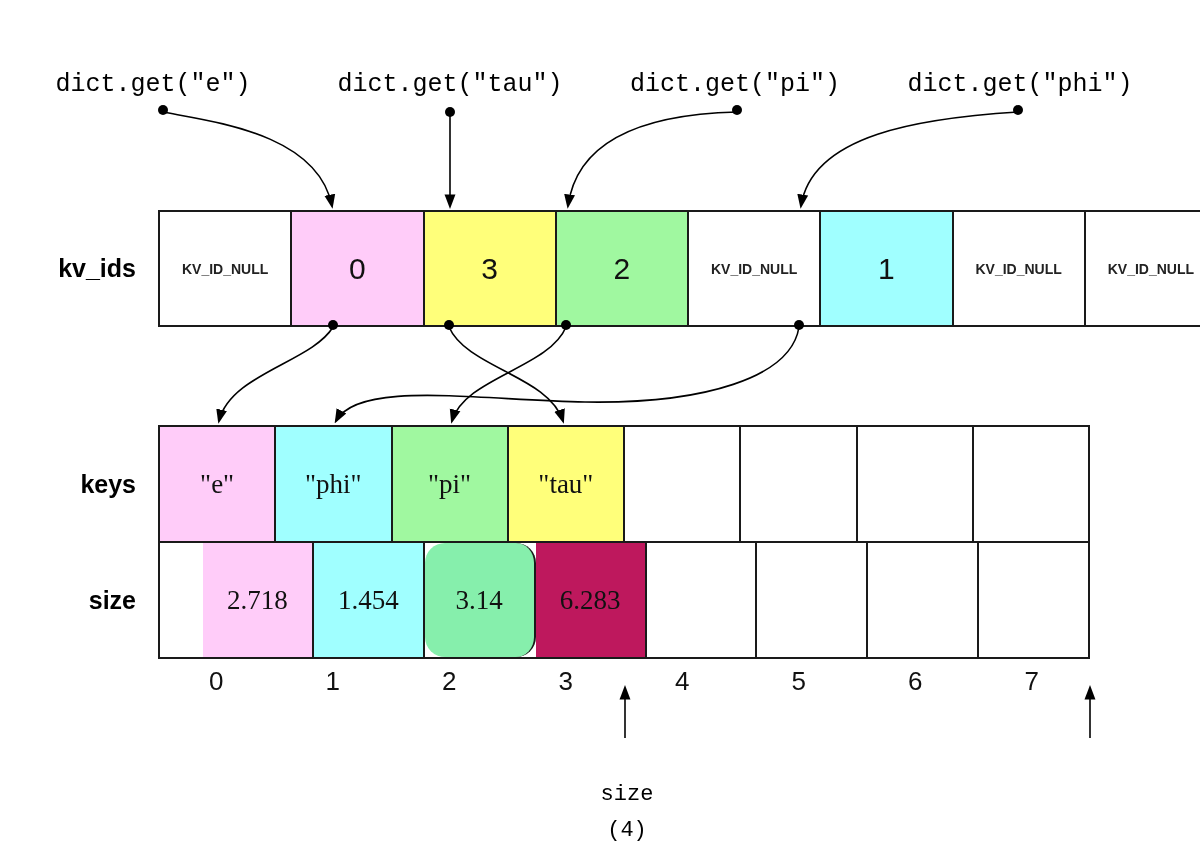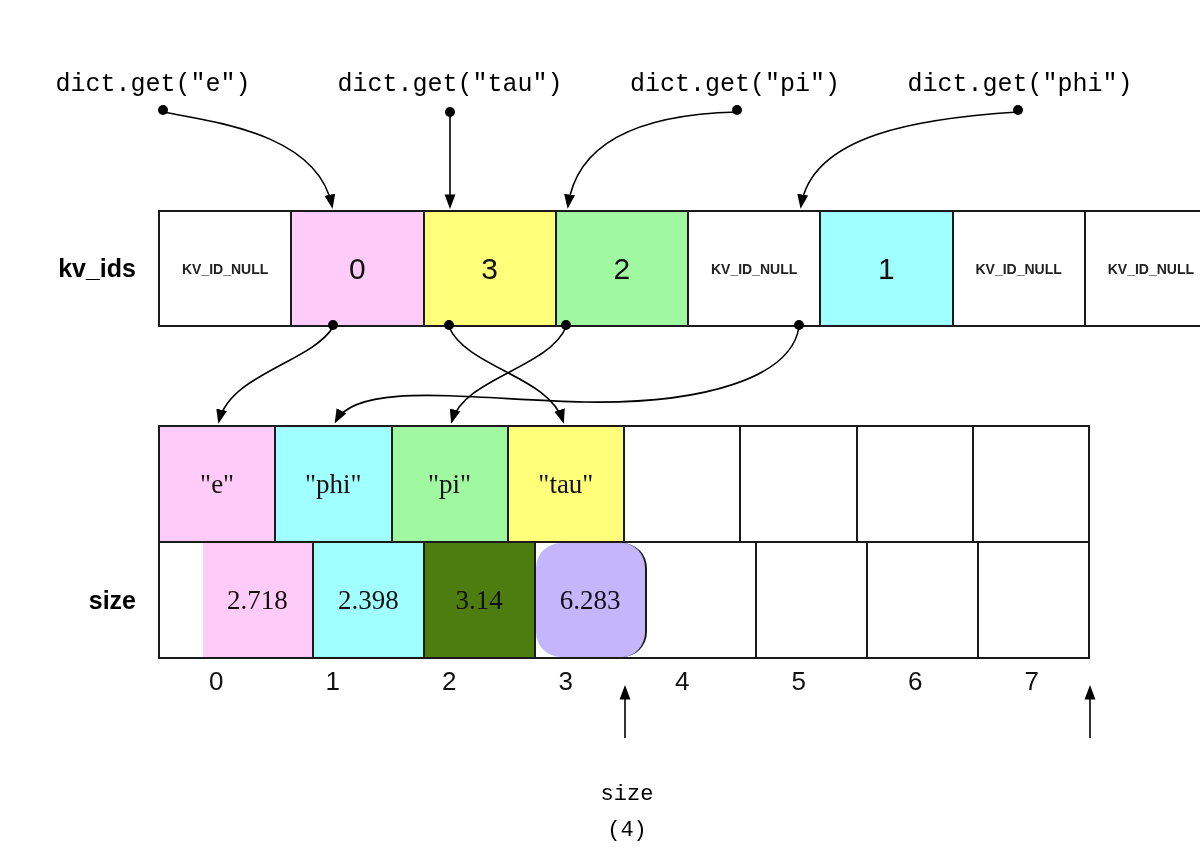--- a/index.html
+++ b/index.html
@@ -56,20 +56,21 @@
 <body>
 
 <div class="canvas">
 
   <div class="top-label" style="left:153px">dict.get("e")</div>
   <div class="top-label" style="left:450px">dict.get("tau")</div>
   <div class="top-label" style="left:735px">dict.get("pi")</div>
   <div class="top-label" style="left:1020px">dict.get("phi")</div>
 
   <div class="row-label" style="top:210px;height:117px">kv_ids</div>
+  <div class="row-label" style="top:427px;height:114px">keys</div>
   <div class="row-label" style="top:543px;height:114px">size</div>
 
   <div class="array" id="kvids-row">
       <div class="cell cell-null" style="background: rgb(255, 255, 255);">KV_ID_NULL</div>
       <div class="cell cell-id" style="background: rgb(255, 204, 249);">0</div>
       <div class="cell cell-id" style="background: rgb(255, 255, 122);">3</div>
       <div class="cell cell-id" style="background: rgb(160, 248, 160);">2</div>
       <div class="cell cell-null" style="background: rgb(255, 255, 255);">KV_ID_NULL</div>
       <div class="cell cell-id" style="background: rgb(160, 255, 255);">1</div>
       <div class="cell cell-null" style="background: rgb(255, 255, 255);">KV_ID_NULL</div>
@@ -82,23 +83,23 @@
         <div class="cell cell-key" style="background: rgb(160, 255, 255);">"phi"</div>
         <div class="cell cell-key" style="background: rgb(160, 248, 160);">"pi"</div>
         <div class="cell cell-key" style="background: rgb(255, 255, 122);">"tau"</div>
         <div class="cell cell-key" style="background: rgb(255, 255, 255);"></div>
         <div class="cell cell-key" style="background: rgb(255, 255, 255);"></div>
         <div class="cell cell-key" style="background: rgb(255, 255, 255);"></div>
         <div class="cell cell-key" style="background: rgb(255, 255, 255);"></div>
       </div>
     <div class="trow" id="vals-row">
         <div class="cell cell-val" style="background: rgb(255, 204, 249); margin-left: 43px;">2.718</div>
-        <div class="cell cell-val" style="background: rgb(160, 255, 255);">2.398</div>
-        <div class="cell cell-val" style="background: #4d7c0f;">3.14</div>
-        <div class="cell cell-val" style="background: #c4b5fd; border-radius: 25px;">6.283</div>
+        <div class="cell cell-val" style="background: rgb(160, 255, 255);">1.454</div>
+        <div class="cell cell-val" style="background: #86efac; border-radius: 20px;">3.14</div>
+        <div class="cell cell-val" style="background: #be185d;">6.283</div>
         <div class="cell cell-val" style="background: rgb(255, 255, 255);"></div>
         <div class="cell cell-val" style="background: rgb(255, 255, 255);"></div>
         <div class="cell cell-val" style="background: rgb(255, 255, 255);"></div>
         <div class="cell cell-val" style="background: rgb(255, 255, 255);"></div>
       </div>
   </div>
 
   <div id="index-row">
       <div class="idx">0</div>
       <div class="idx">1</div>

